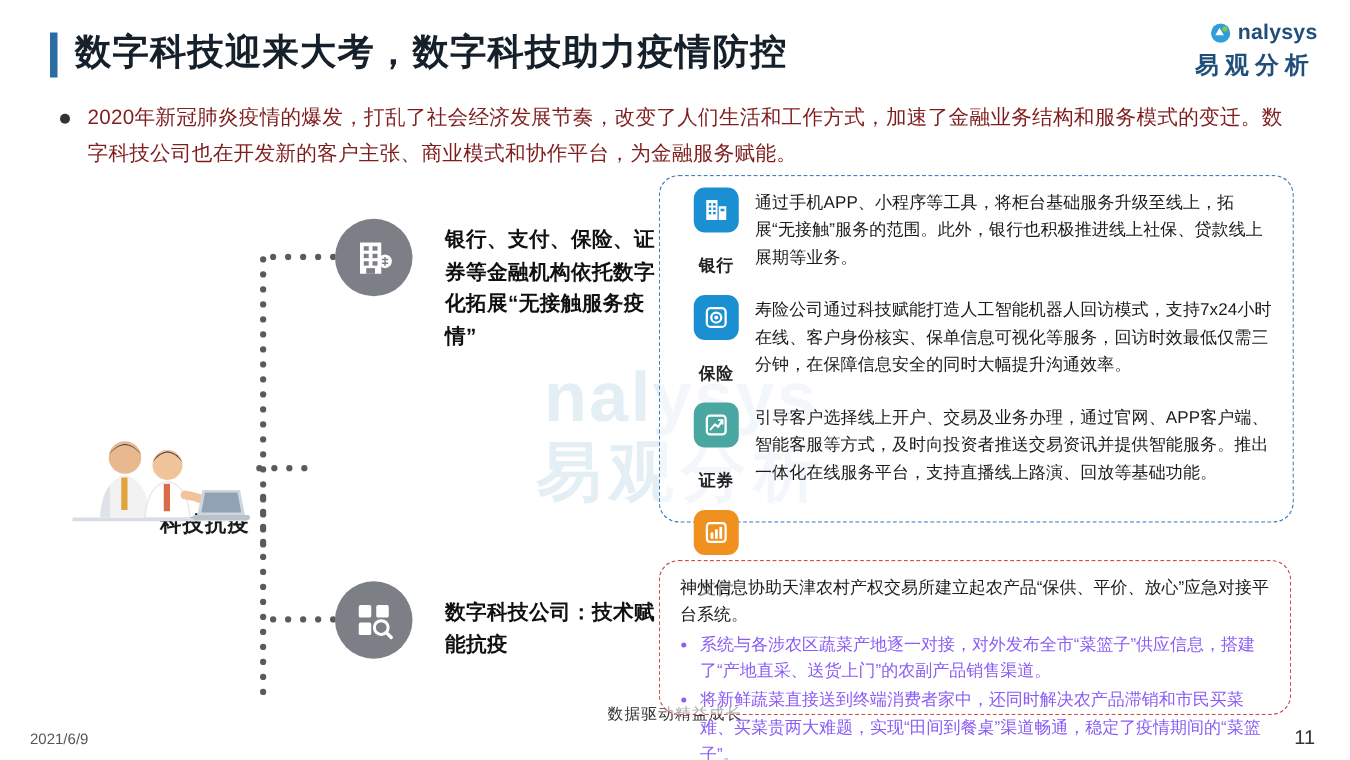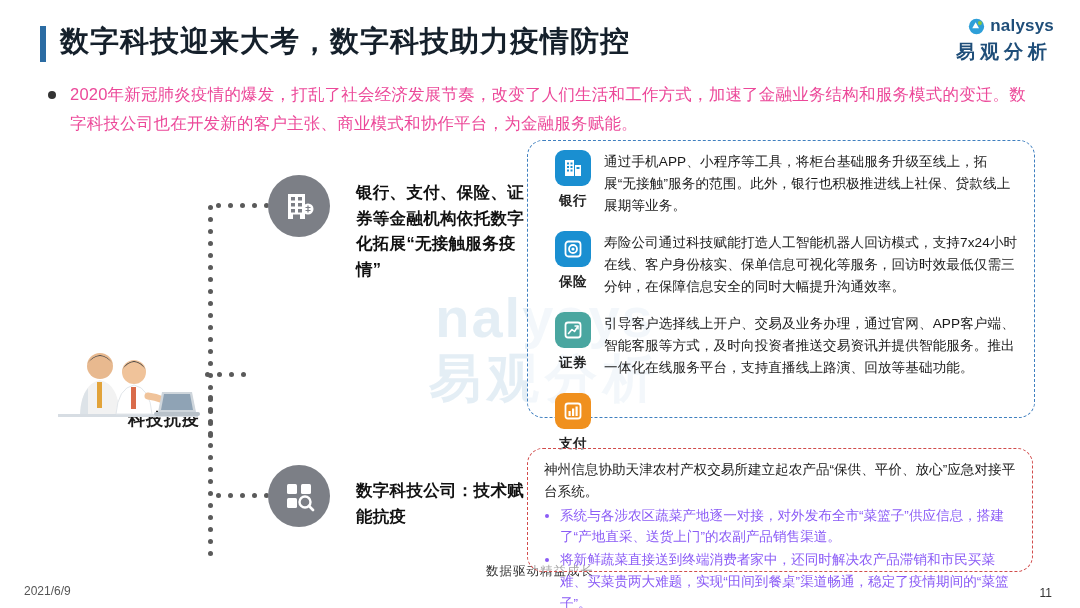--- a/index.html
+++ b/index.html
@@ -110,21 +110,21 @@
     width: 8px;
     height: 8px;
     border-radius: 50%;
     background: #333;
     margin: 11px 14px 0 0;
     flex: none;
   }
   .lead-text {
     font-size: 16.5px;
     line-height: 1.75;
-    color: #ec4899;
+    color: #7f1d1d;
     letter-spacing: .2px;
   }
 
   
   .people {
     position: absolute;
     left: 50px;
     top: 340px;
     width: 160px;
     height: 90px;
@@ -223,21 +223,21 @@
     border-radius: 9px;
     display: inline-flex;
     align-items: center;
     justify-content: center;
   }
   .row-badge svg { display: block; }
   .row-cat {
     font-size: 13.5px;
     font-weight: bold;
     color: #222;
-    margin-top: 6px;
+    margin-top: 18px;
     letter-spacing: .5px;
   }
   .row-text {
     font-size: 13.6px;
     line-height: 1.62;
     color: #1a1a1a;
     padding-top: 1px;
     letter-spacing: .1px;
   }
 
@@ -286,21 +286,21 @@
     bottom: 28px;
     text-align: center;
     font-size: 12.5px;
     color: #333;
     letter-spacing: 1px;
   }
   .footer-right {
     position: absolute;
     right: 28px;
     bottom: 8px;
-    font-size: 12px;
+    font-size: 16px;
     color: #333;
     margin-left: 19px;
   }
 </style>
 </head>
 <body>
 
 <div class="watermark">
   <div class="wm-en">nalysys</div>
   <div class="wm-cn">易观分析</div>

